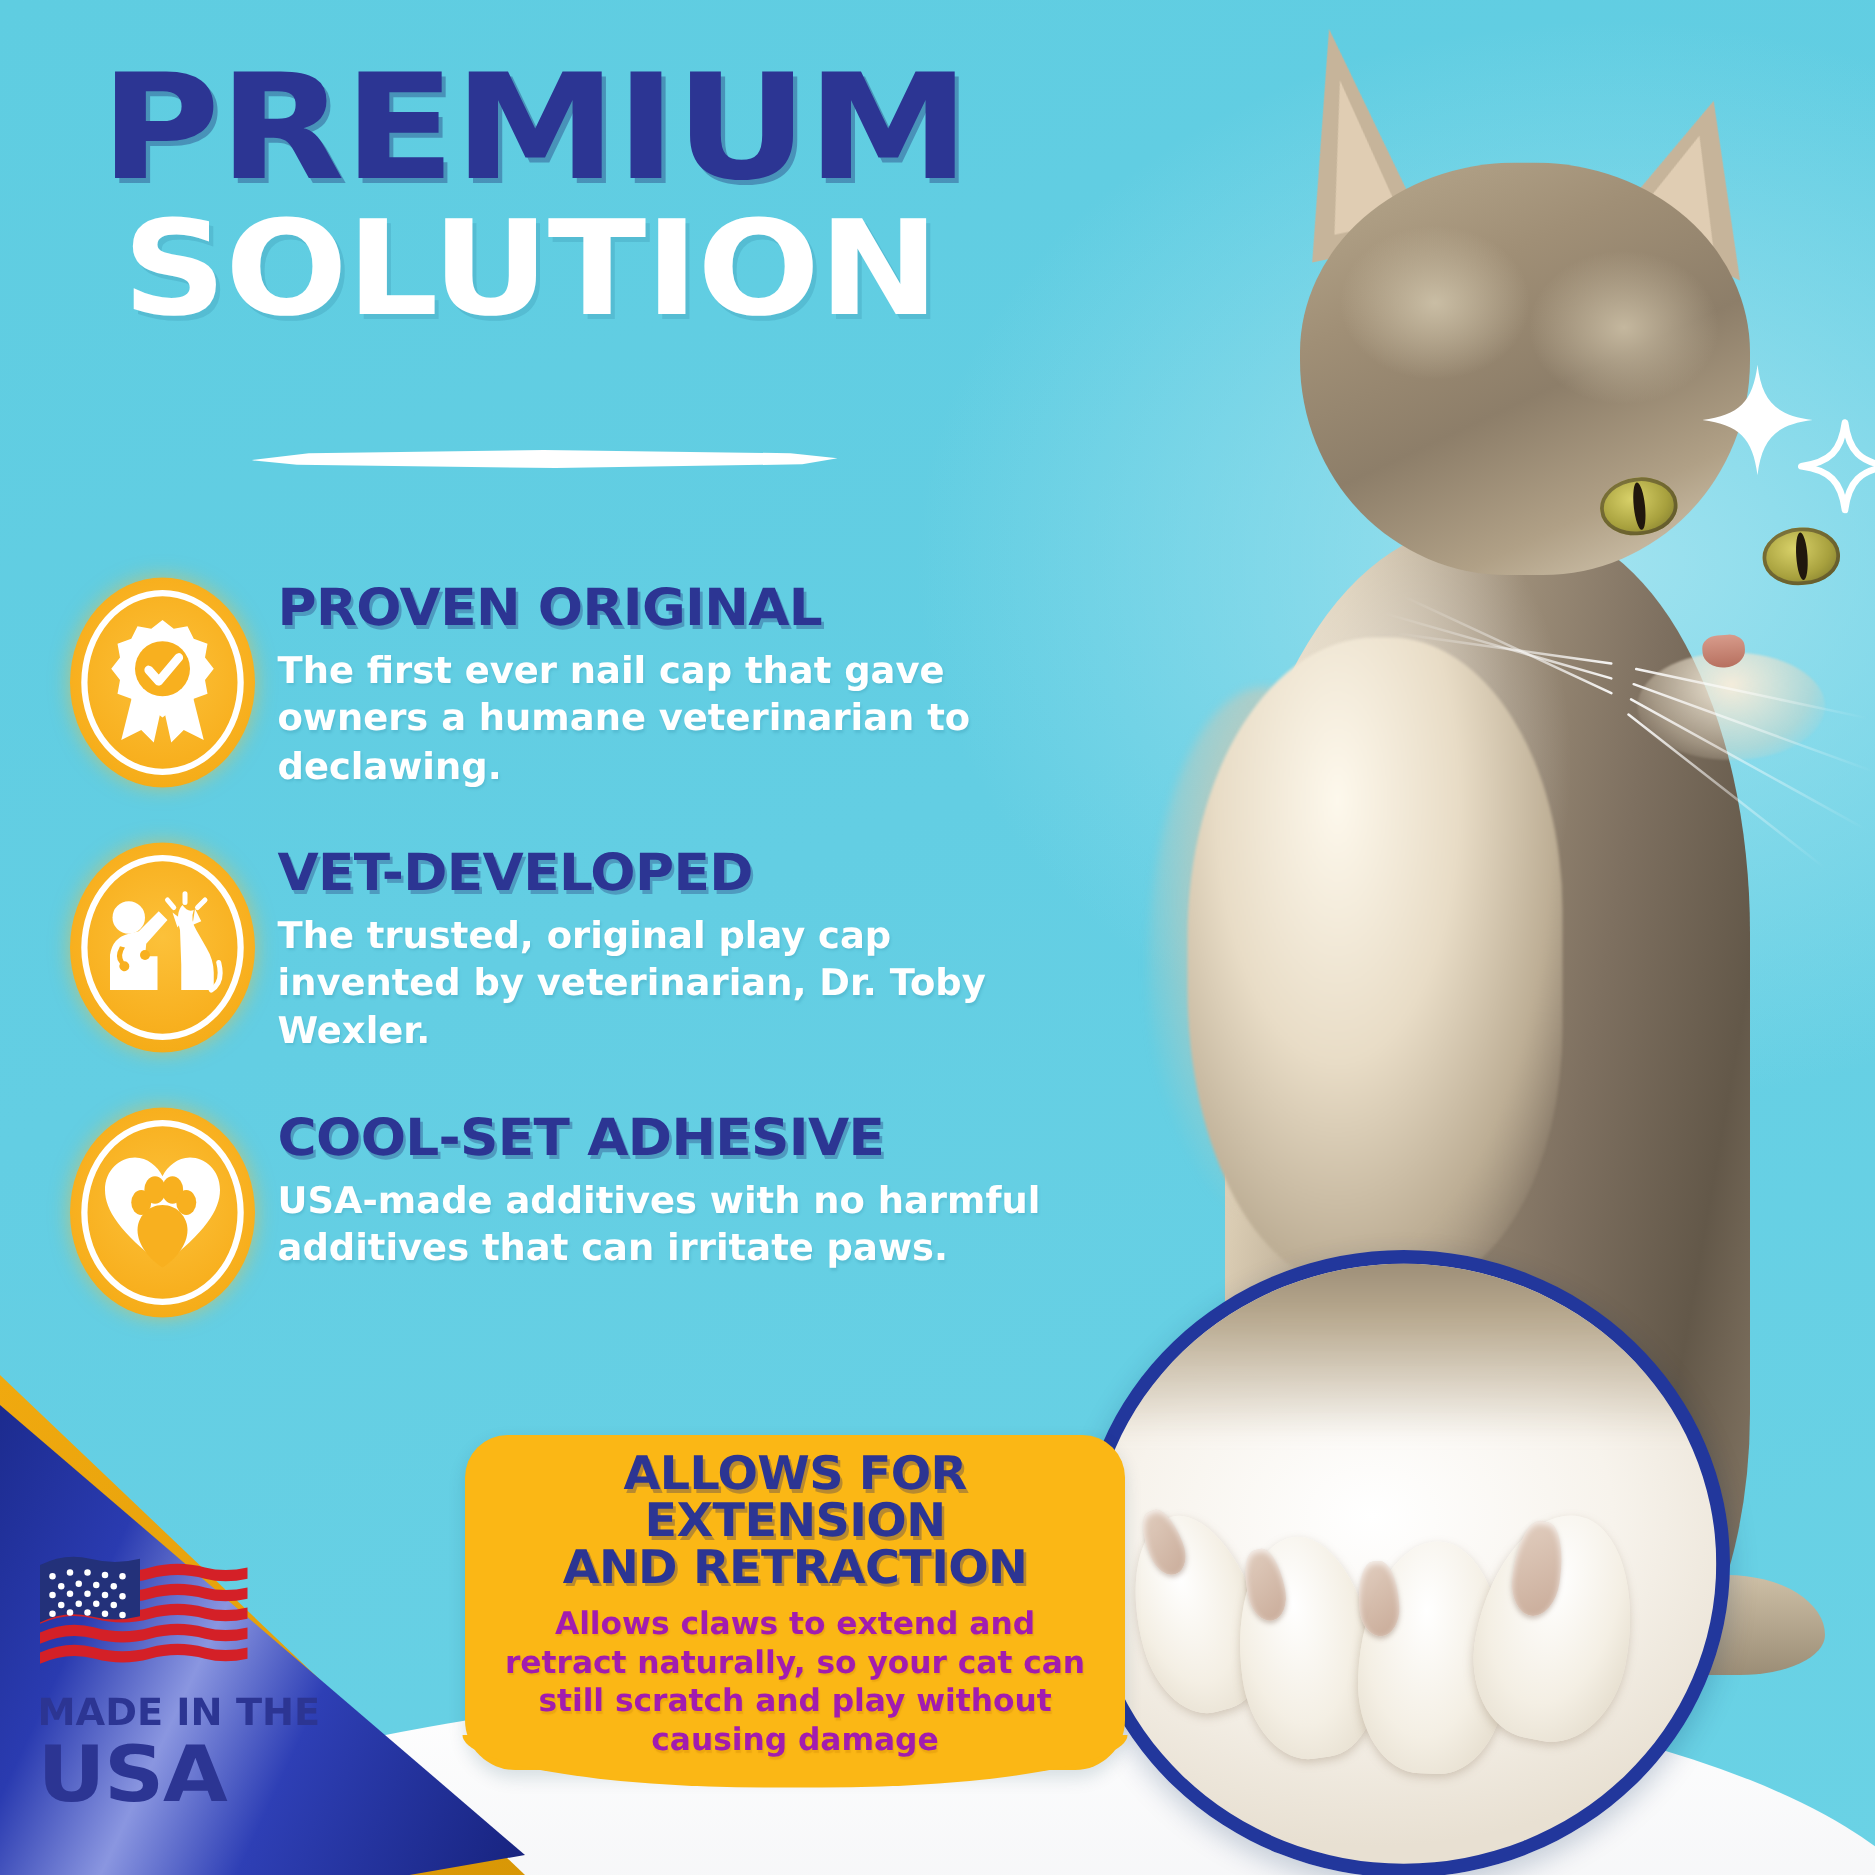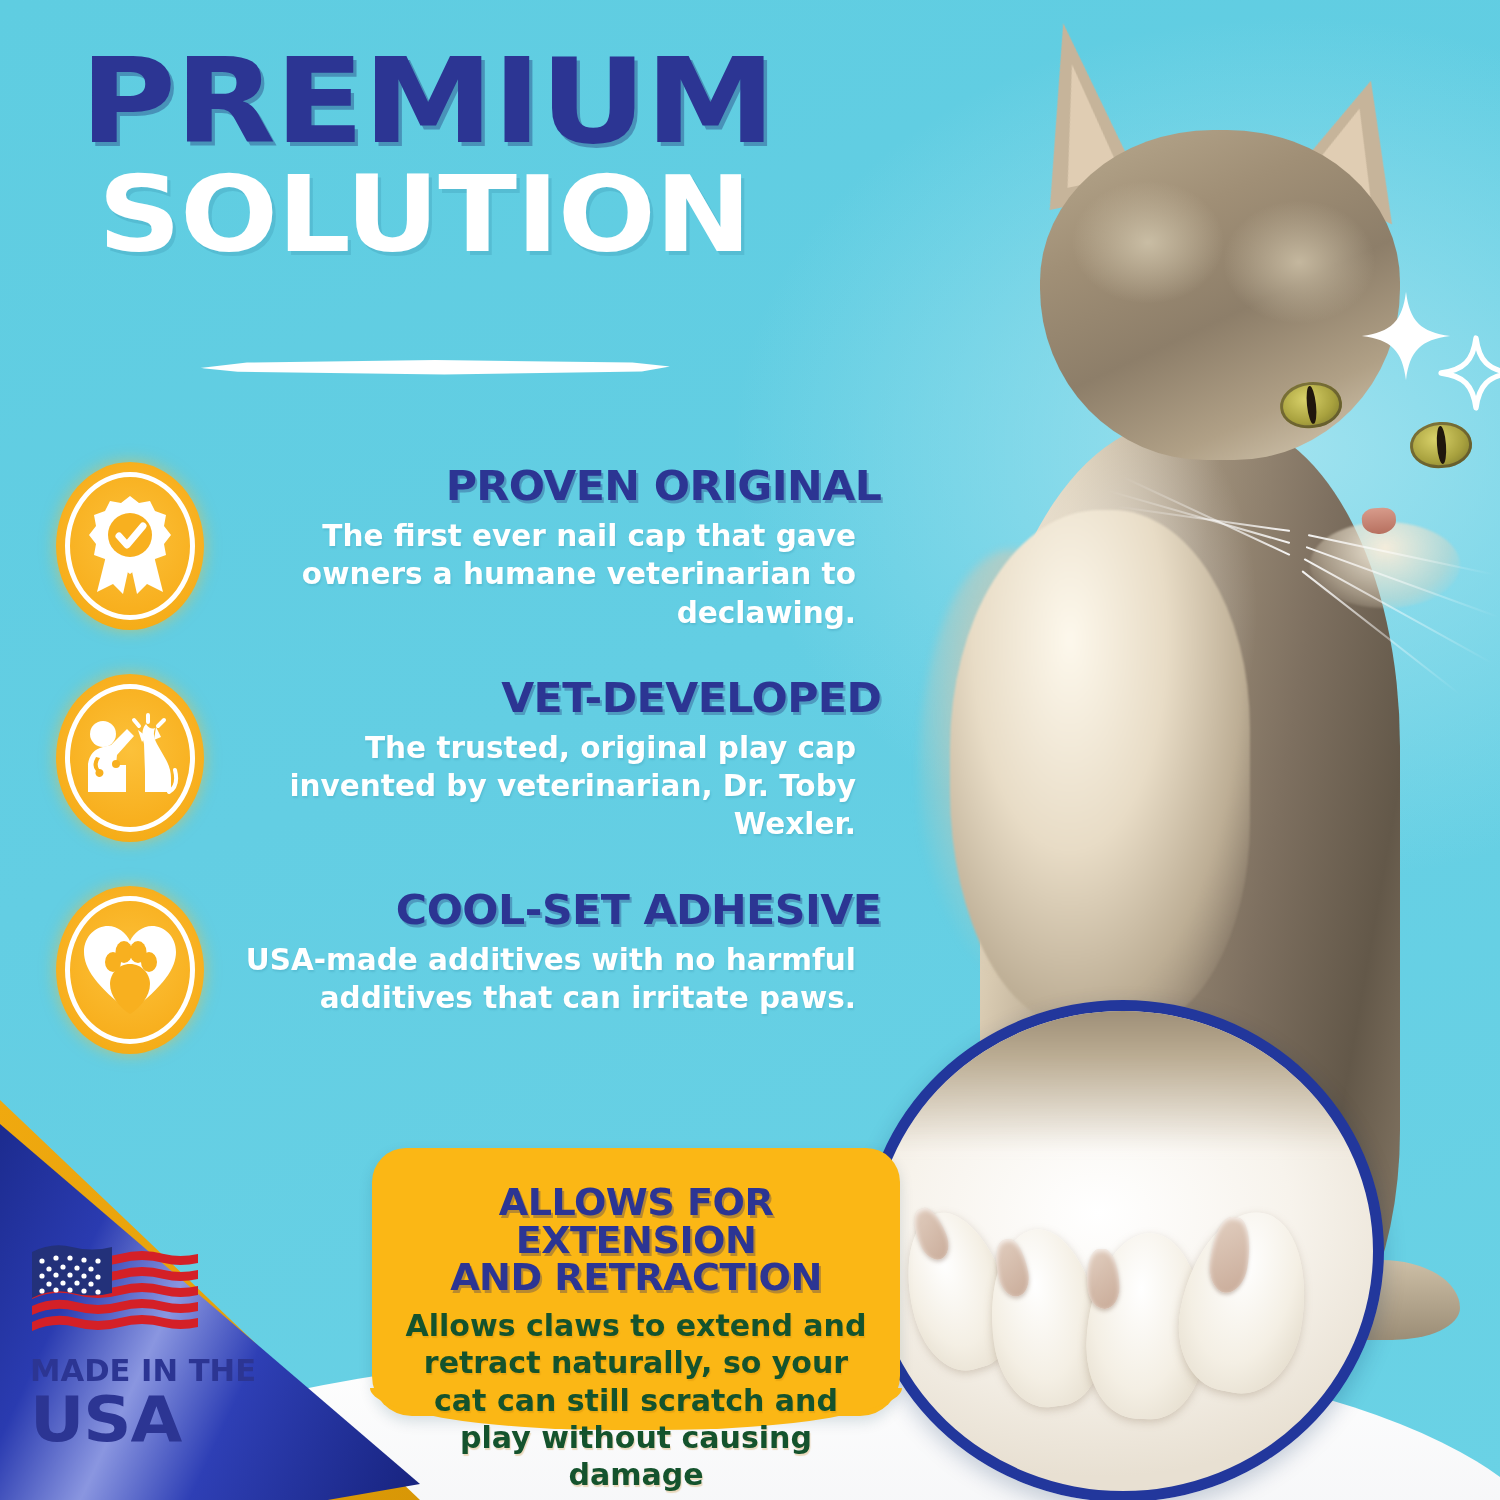--- a/index.html
+++ b/index.html
@@ -100,21 +100,21 @@
     text-shadow:3px 4px 0 rgba(60,150,175,.30);
     white-space:nowrap;
   }
   .divider{position:absolute;left:200px;top:356px;width:470px;height:22px;
     background:#ffffff;border-radius:50%/50%;
     clip-path:polygon(0% 55%, 10% 30%, 50% 18%, 92% 30%, 100% 48%, 94% 70%, 52% 84%, 8% 72%);
     filter:drop-shadow(0 2px 2px rgba(0,120,150,.18));}
 
   
   .features{position:absolute;left:56px;top:462px;width:800px;}
-  .feature{position:relative;display:flex;align-items:flex-start;margin-bottom:42px;text-align:right;}
+  .feature{position:relative;display:flex;align-items:flex-start;margin-bottom:42px;}
   .badge{flex:0 0 auto;width:148px;height:168px;position:relative;margin-right:18px;}
   .badge .ring{
     position:absolute;inset:0;border-radius:50%;
     background:radial-gradient(circle at 50% 45%, #fcc13a 0%, #f8b01f 60%, #f0a80f 100%);
     box-shadow:0 0 16px rgba(250,190,50,.55);
   }
   .badge .ring::after{content:"";position:absolute;left:9px;top:10px;right:9px;bottom:10px;
     border:5px solid #fff;border-radius:50%;}
   .badge svg{position:absolute;left:50%;top:50%;transform:translate(-50%,-50%);}
   .ftext{flex:1 1 auto;padding-top:4px;}
@@ -130,37 +130,37 @@
     font-size:29.5px;line-height:1.30;color:#ffffff;margin-top:9px;
     text-shadow:1px 2px 2px rgba(40,130,160,.22);
   }
 
   
   .callout{
     position:absolute;left:372px;top:1148px;width:528px;height:268px;
     background:#fbb715;
     border-radius:34px 34px 40px 40px;
     box-shadow:0 6px 14px rgba(0,60,80,.15);
-    text-align:center;padding:36px 22px 0;box-sizing:border-box;
+    text-align:center;padding:12px 22px 0;box-sizing:border-box;
   }
   .callout::after{
     content:"";position:absolute;left:-2px;right:-2px;bottom:-14px;height:42px;
     background:#fbb715;border-radius:0 0 46% 46%/0 0 100% 100%;
   }
   .co-title{
     position:relative;z-index:2;
     font-family:"DejaVu Sans", sans-serif;font-weight:700;
     font-size:37px;line-height:1.02;color:#2c3593;letter-spacing:-0.5px;
     transform:scaleX(1.03);
     text-shadow:2px 3px 0 rgba(30,38,110,.30);
   }
   .co-body{
     position:relative;z-index:2;
     font-family:"DejaVu Sans", sans-serif;font-weight:700;
-    font-size:30px;line-height:1.24;color:#14532d;margin-top:10px;
+    font-size:25px;line-height:1.24;color:#a21caf;margin-top:10px;
     text-shadow:1px 2px 1px rgba(190,120,0,.25);
   }
 
   
   .floor{position:absolute;left:-40px;bottom:-70px;width:1600px;height:230px;
     background:linear-gradient(180deg,#ffffff 0%,#f3f4f6 100%);
     border-radius:56% 44% 0 0/100% 100% 0 0;}
 
   
   .inset{position:absolute;left:862px;top:1000px;width:500px;height:480px;

